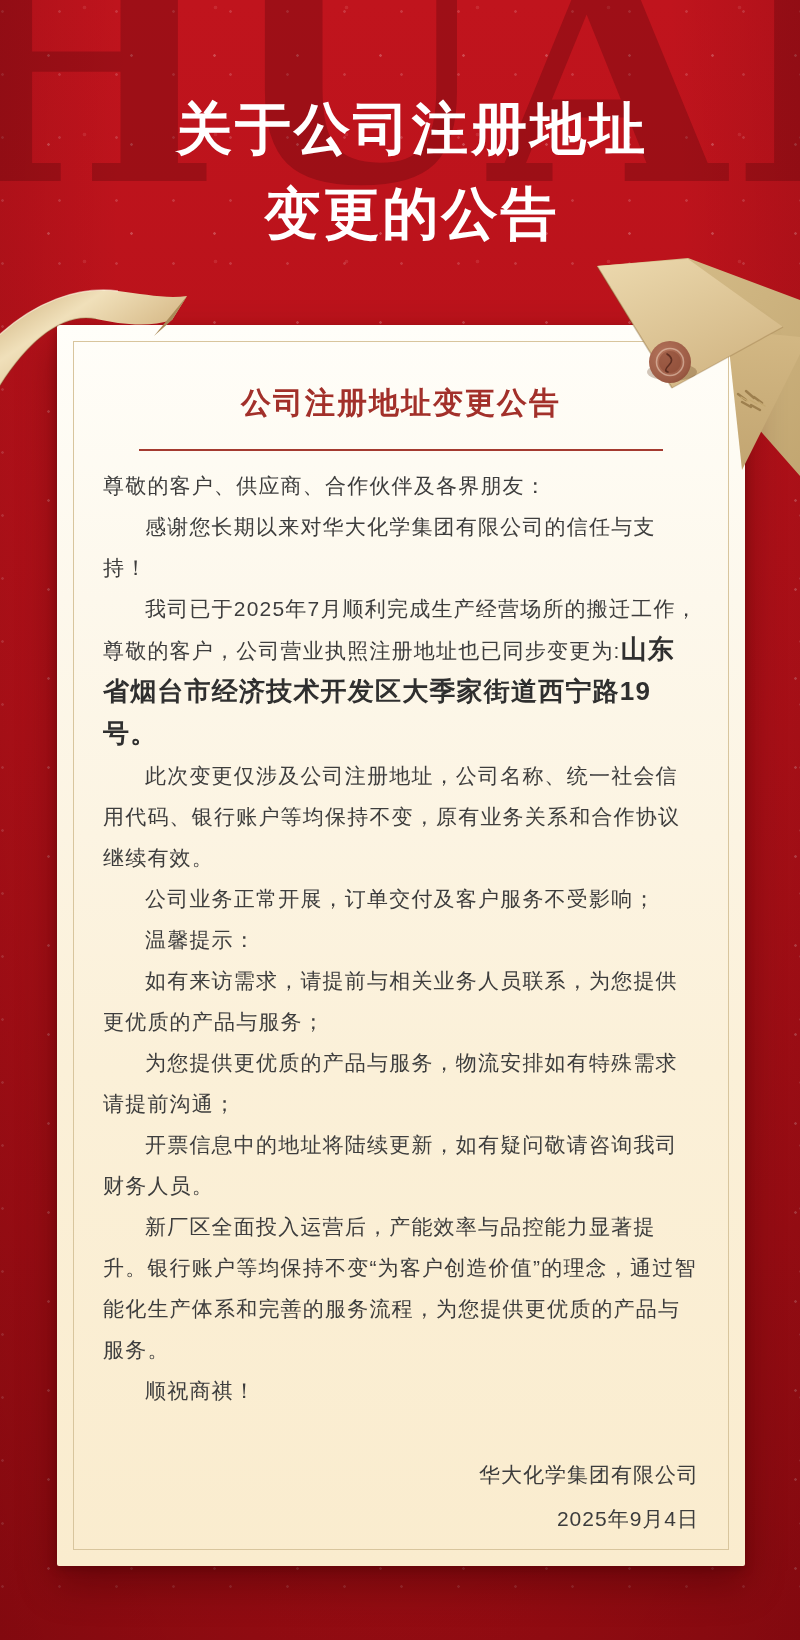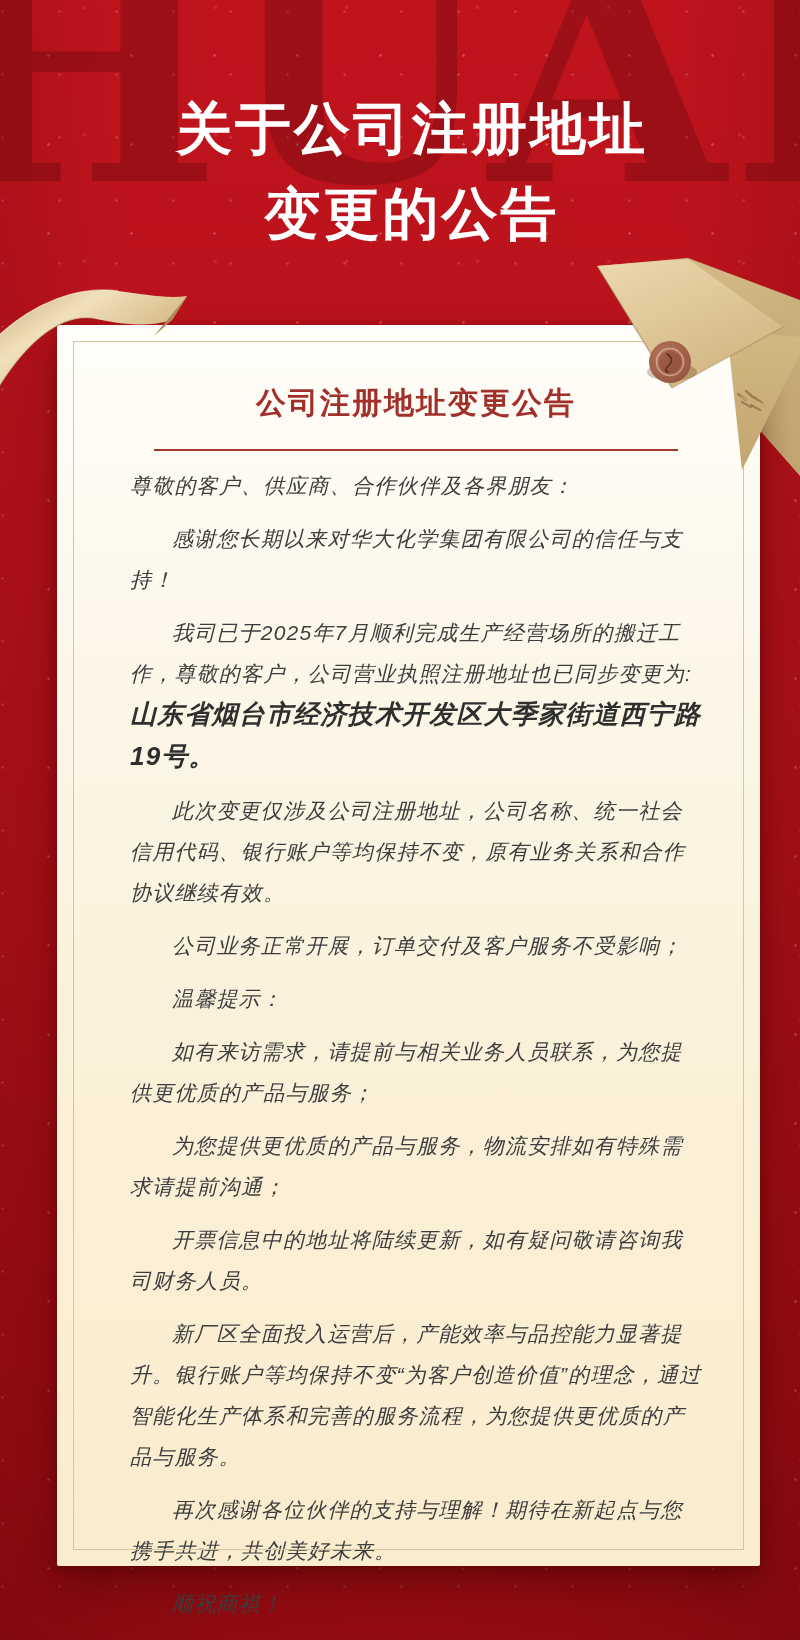--- a/index.html
+++ b/index.html
@@ -34,32 +34,32 @@
   
   .main-title{
     position:absolute;top:86px;left:12px;width:800px;text-align:center;
     color:#ffffff;font-size:56px;font-weight:800;line-height:85px;letter-spacing:3px;
   }
   
   .card{
     position:absolute;left:57px;top:325px;width:688px;height:1241px;
     background:linear-gradient(180deg,#fffef9 0%,#fdf8ec 22%,#fbf0d8 60%,#faecce 100%);
     box-shadow:0 18px 38px rgba(70,0,5,.48), 0 3px 8px rgba(70,0,5,.35);
-    border-radius:2px;z-index:2;padding-left:15px;
+    border-radius:2px;z-index:2;
   }
   .card-border{
     position:absolute;inset:16px;border:1.5px solid #d8c59d;pointer-events:none;
   }
   .card-content{padding:58px 46px 0 46px;}
   .card-title{
     text-align:center;font-size:30px;font-weight:700;color:#a2302a;letter-spacing:2px;line-height:40px;
   }
   .divider{width:524px;height:2px;background:#a43a30;margin:26px auto 0 auto;}
   .letter-body{margin-top:14px;font-size:21px;line-height:41px;color:#3d3d3d;letter-spacing:1.2px;}
-  .letter-body p{margin:12px;font-style:italic;}
+  .letter-body p{margin:0;}
   .letter-body p.indent{text-indent:2em;}
   .addr{font-size:26px;font-weight:700;color:#2f2f2f;}
   .sign-block{margin-top:42px;text-align:right;font-size:21px;line-height:44px;color:#3c3c3c;letter-spacing:1px;}
   
   .deco{position:absolute;z-index:1;}
   .deco-front{position:absolute;z-index:3;}
   .env-back{left:555px;top:248px;}
   .env-front{left:555px;top:250px;}
   .ribbon{left:-4px;top:276px;}
 </style>
@@ -94,21 +94,20 @@
       <p>尊敬的客户、供应商、合作伙伴及各界朋友：</p>
       <p class="indent">感谢您长期以来对华大化学集团有限公司的信任与支持！</p>
       <p class="indent"><span>我司已于2025年7月顺利完成生产经营场所的搬迁工作，尊敬的客户，公司营业执照注册地址也已同步变更为:</span><span class="addr">山东省烟台市经济技术开发区大季家街道西宁路19号。</span></p>
       <p class="indent">此次变更仅涉及公司注册地址，公司名称、统一社会信用代码、银行账户等均保持不变，原有业务关系和合作协议继续有效。</p>
       <p class="indent">公司业务正常开展，订单交付及客户服务不受影响；</p>
       <p class="indent">温馨提示：</p>
       <p class="indent">如有来访需求，请提前与相关业务人员联系，为您提供更优质的产品与服务；</p>
       <p class="indent">为您提供更优质的产品与服务，物流安排如有特殊需求请提前沟通；</p>
       <p class="indent">开票信息中的地址将陆续更新，如有疑问敬请咨询我司财务人员。</p>
       <p class="indent">新厂区全面投入运营后，产能效率与品控能力显著提升。银行账户等均保持不变“为客户创造价值”的理念，通过智能化生产体系和完善的服务流程，为您提供更优质的产品与服务。</p>
-      <p class="indent">再次感谢各位伙伴的支持与理解！期待在新起点与您携手共进，共创美好未来。</p>
       <p class="indent">顺祝商祺！</p>
       <div class="sign-block">
         <div>华大化学集团有限公司</div>
         <div>2025年9月4日</div>
       </div>
     </div>
   </div>
 </div>
 
 <svg class="deco-front env-front" width="245" height="230" viewBox="0 0 245 230">

